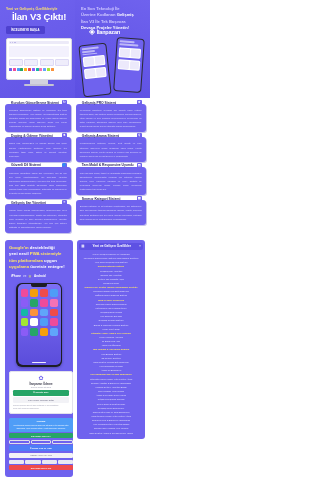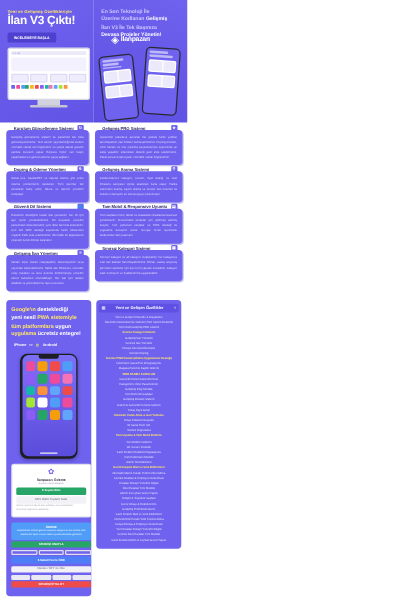--- a/index.html
+++ b/index.html
@@ -24,20 +24,21 @@
     overflow: hidden;
   }
   .hero-eyebrow {
     position: absolute; left: 6px; top: 7px; width: 64px;
     font-size: 3.4px; font-weight: 700; color: #ffe46a; letter-spacing: .1px;
   }
   .hero-title {
     position: absolute; left: 6px; top: 12px; width: 66px;
     font-size: 9.5px; font-weight: 700; color: #fff; line-height: 1.05;
     letter-spacing: -.2px;
+    text-align: center;
   }
   .hero-btn {
     position: absolute; left: 6px; top: 26px;
     background: #4e41cf; color: #fff; font-size: 2.8px; font-weight: 700;
     padding: 2px 5px; border-radius: 1.5px; border: 0;
   }
   .hero-r-text {
     position: absolute; left: 6px; top: 6px; width: 66px;
     font-size: 4.1px; font-weight: 700; line-height: 1.55; color: #cfc8ff;
   }

